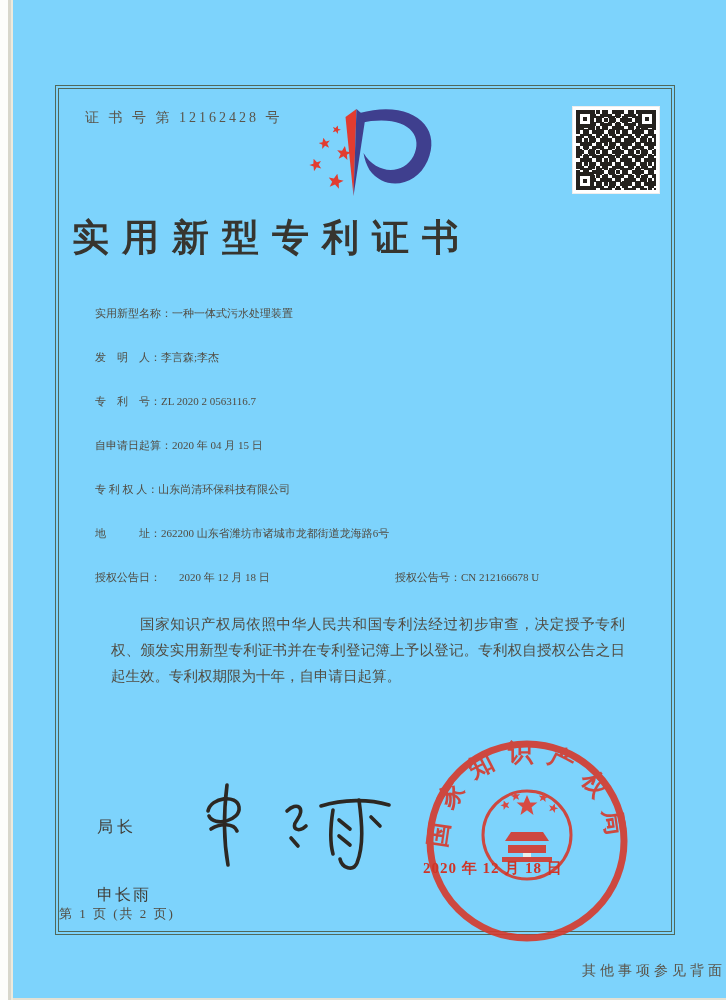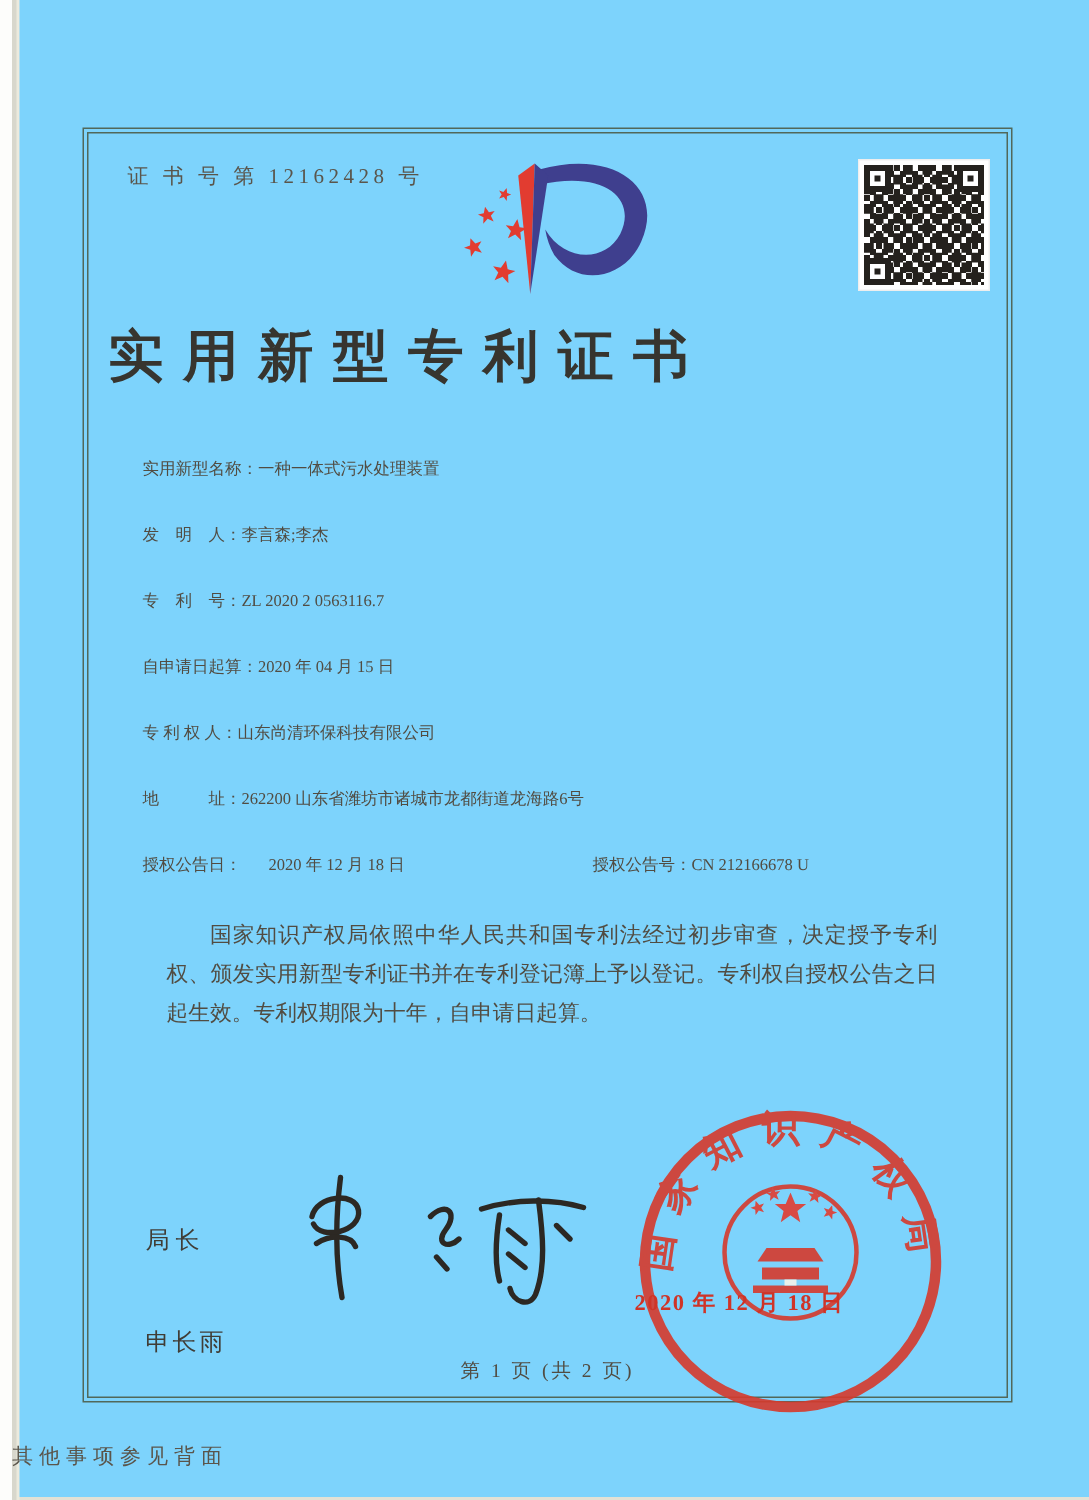--- a/index.html
+++ b/index.html
@@ -57,25 +57,25 @@
   .sign-role{position:absolute;left:38px;top:728px;font-size:16px;letter-spacing:4px;color:#403d36;}
   .sign-name{position:absolute;left:38px;top:796px;font-size:16px;letter-spacing:2px;color:#403d36;}
   .signature{position:absolute;left:128px;top:686px;width:220px;height:100px;}
   .seal{position:absolute;left:364px;top:648px;width:208px;height:208px;}
   .seal svg{position:absolute;left:0;top:0;opacity:.9;}
   .seal-date{
     position:absolute;left:0px;top:122px;z-index:2;
     font-size:15px;color:#cf3427;white-space:nowrap;letter-spacing:1px;font-weight:bold;
   }
   .page-num{
-    position:absolute;bottom:8px;left:0;width:100%;text-align:center;
+    position:absolute;bottom:8px;left:0;width:100%;text-align:left;
     font-size:13px;letter-spacing:2px;color:#514c42;
   }
   .back-note{
-    position:absolute;top:962px;left:0;width:100%;text-align:left;
+    position:absolute;top:962px;left:0;width:100%;text-align:right;
     font-size:14px;letter-spacing:4px;color:#5a554b;
   }
 </style>
 </head>
 <body>
 
 <div class="paper">
 
   <div class="frame">
 

